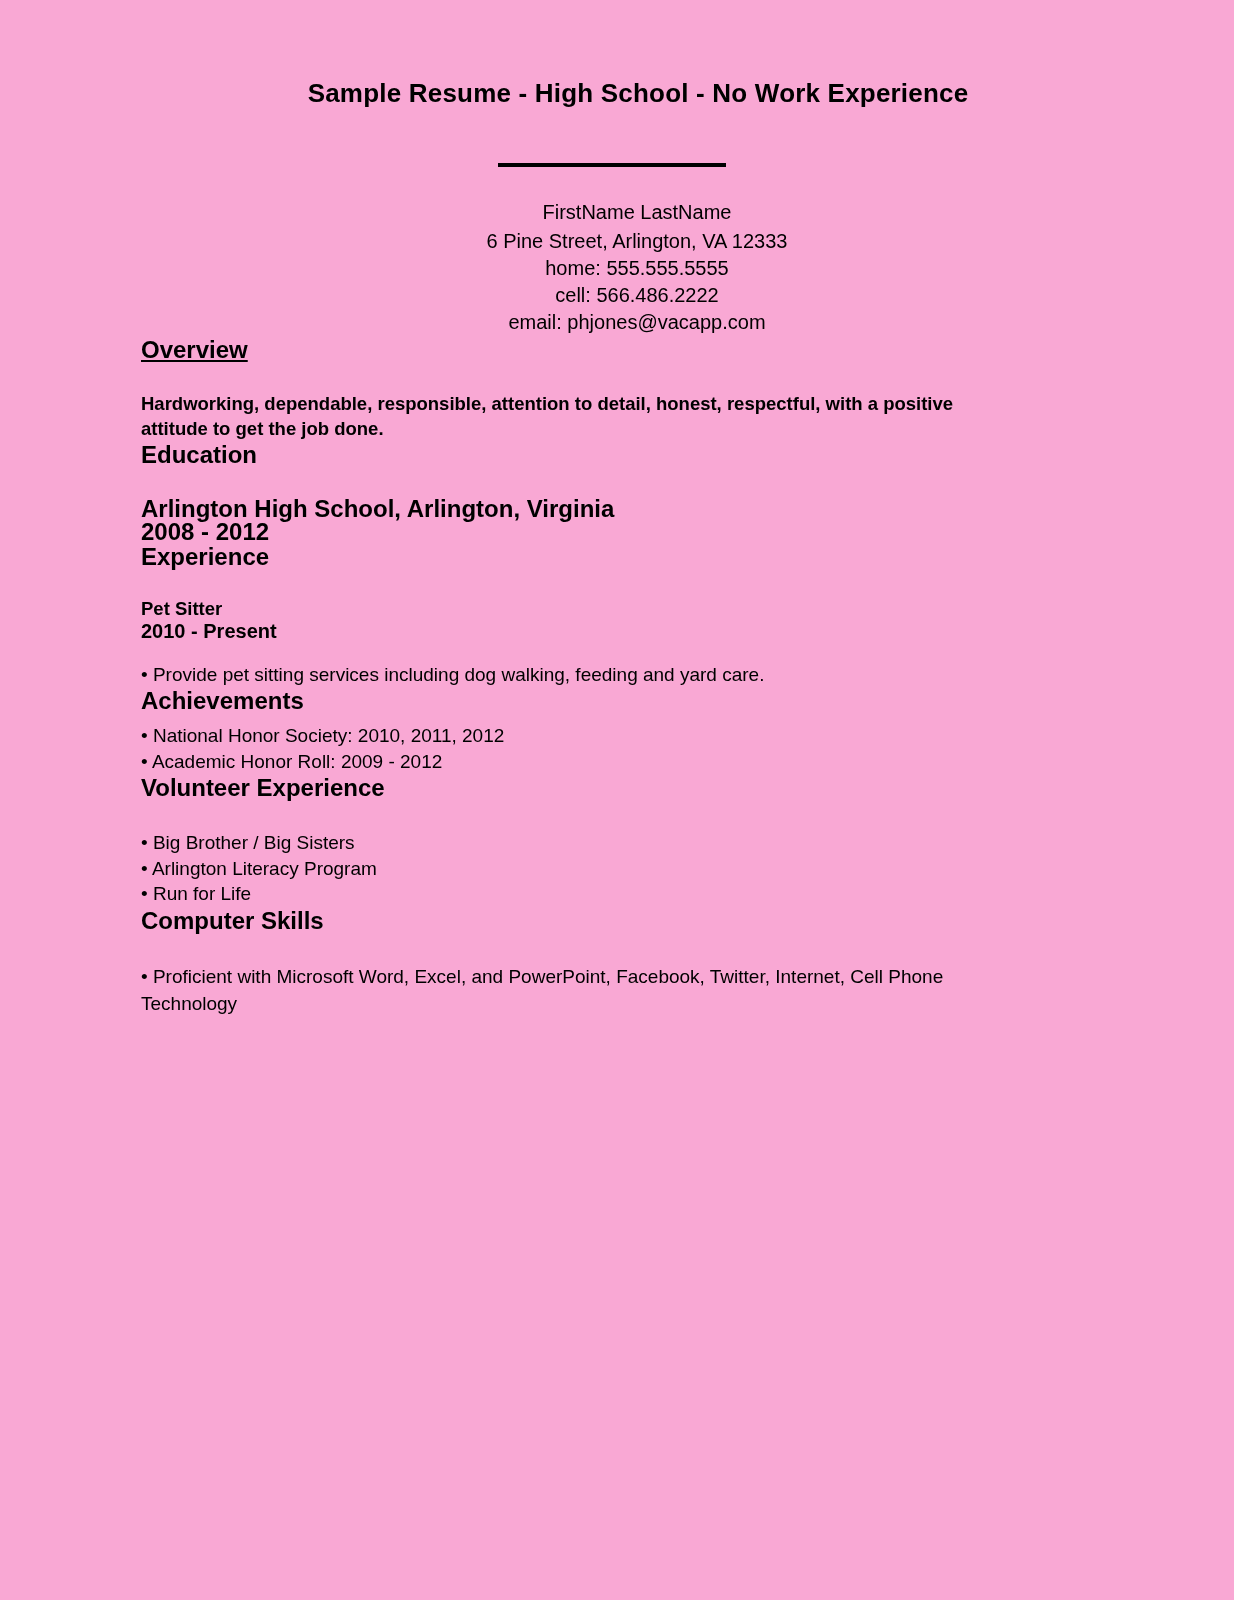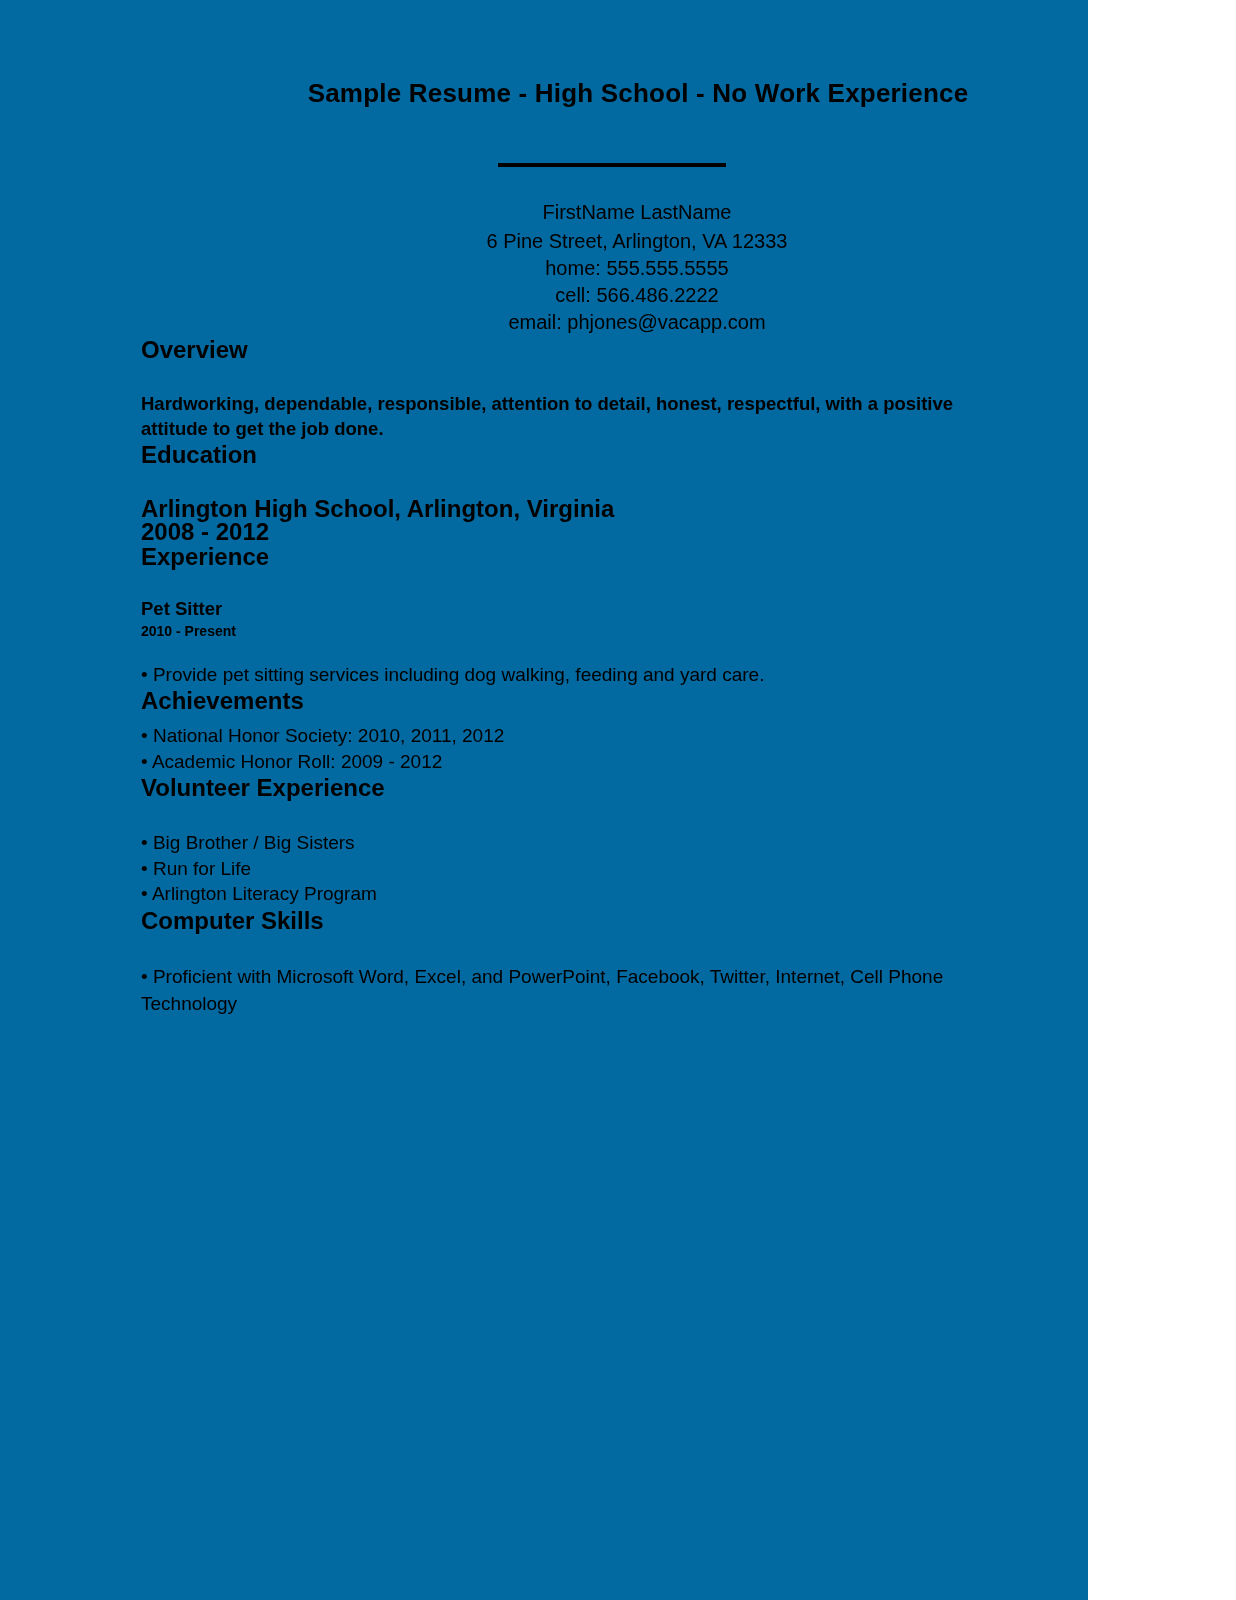--- a/index.html
+++ b/index.html
@@ -12,23 +12,23 @@
     height: 1600px;
     font-family: "Liberation Sans", sans-serif;
     color: #000000;
     position: relative;
     overflow: hidden;
   }
   .page {
     position: absolute;
     top: 0;
     left: 0;
-    width: 1088px;
+    width: 1234px;
     height: 1600px;
-    background: #0369a1;
+    background: #f9a8d4;
     box-sizing: border-box;
   }
   .doc-title {
     position: absolute;
     top: 78px;
     left: 0;
     width: 1236px;
     text-align: center;
     font-size: 26px;
     font-weight: bold;
@@ -66,21 +66,21 @@
     top: 336px;
     left: 141px;
     width: 960px;
   }
   h2.section {
     font-size: 24px;
     font-weight: bold;
     margin: 0;
     padding: 0;
   }
-  .sec-overview { margin-top: 0px; }
+  .sec-overview { margin-top: 0px; text-decoration: underline; }
   .para-bold {
     font-size: 18.5px;
     font-weight: bold;
     line-height: 25px;
     margin: 27px 0 0 0;
     width: 880px;
   }
   .sec-education { margin-top: 45px; }
   .edu-block {
     font-size: 24px;
@@ -89,21 +89,21 @@
     margin-top: 28px;
   }
   .sec-experience { margin-top: 44px; }
   .job { margin-top: 27px; }
   .job-title {
     font-size: 18.5px;
     font-weight: bold;
     line-height: 22px;
   }
   .job-dates {
-    font-size: 14px;
+    font-size: 20px;
     font-weight: bold;
     line-height: 23px;
   }
   .job-bullet {
     font-size: 19px;
     line-height: 25px;
     margin-top: 19px;
   }
   .sec-achievements { margin-top: 40px; }
   .bullets-tight { margin-top: 8px; }
@@ -161,22 +161,22 @@
 
     <h2 class="section sec-achievements">Achievements</h2>
     <div class="bullets-tight">
       <div class="bullet">• National Honor Society: 2010, 2011, 2012</div>
       <div class="bullet">• Academic Honor Roll: 2009 - 2012</div>
     </div>
 
     <h2 class="section sec-volunteer">Volunteer Experience</h2>
     <div class="bullets-loose">
       <div class="bullet">• Big Brother / Big Sisters</div>
+      <div class="bullet">• Arlington Literacy Program</div>
       <div class="bullet">• Run for Life</div>
-      <div class="bullet">• Arlington Literacy Program</div>
     </div>
 
 
     <h2 class="section sec-skills">Computer Skills</h2>
     <div class="bullets-loose">
       <div class="bullet-wrap">• Proficient with Microsoft Word, Excel, and PowerPoint, Facebook, Twitter, Internet, Cell Phone Technology</div>
     </div>
 
   </div>
 </div>

